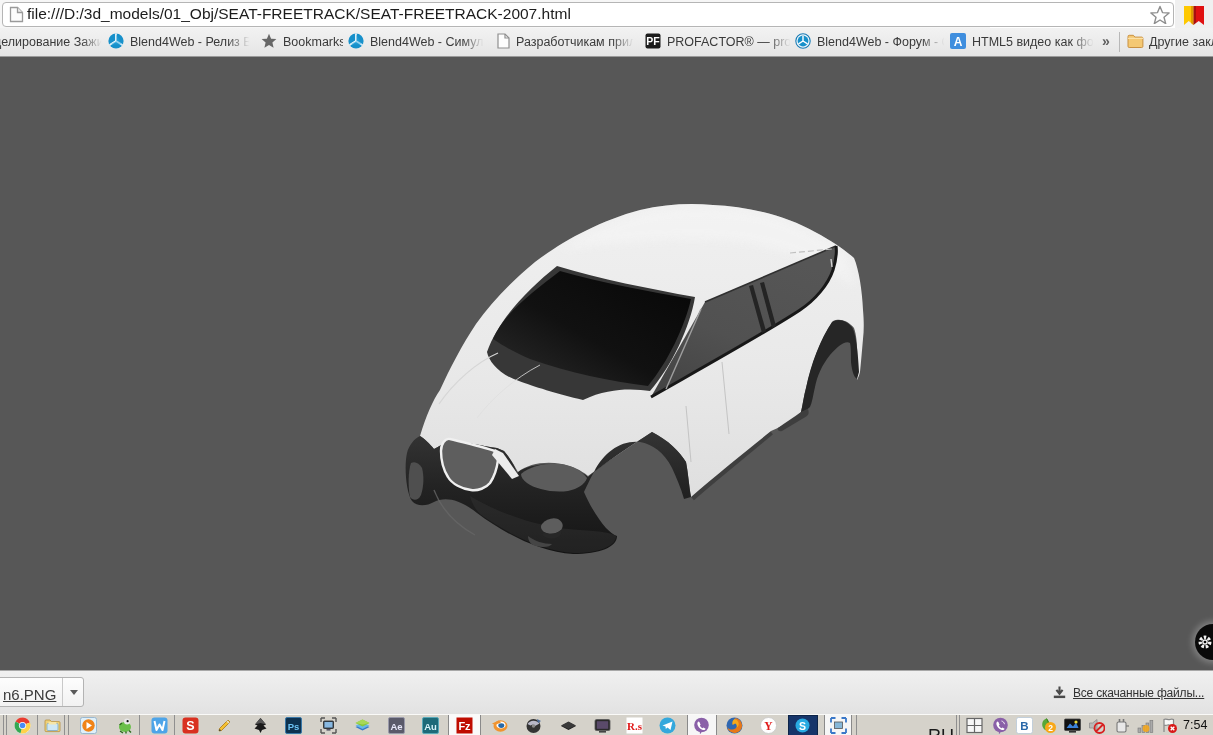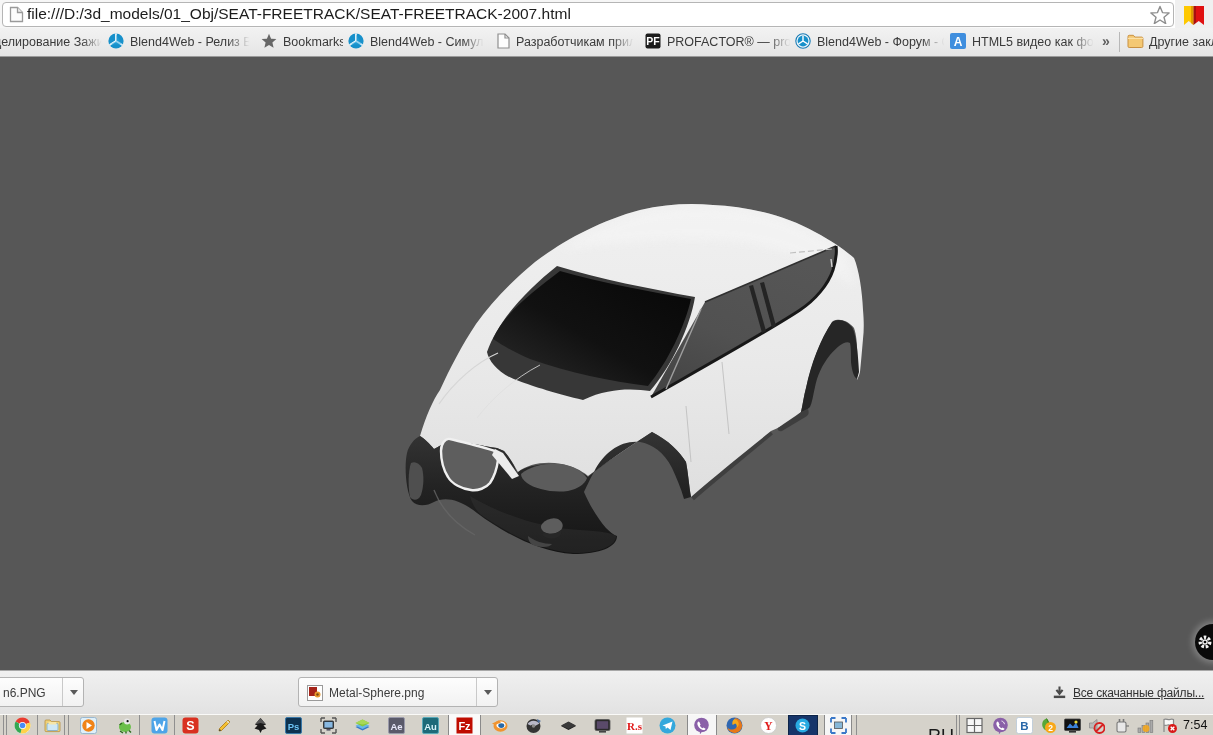--- a/index.html
+++ b/index.html
@@ -18,21 +18,21 @@
 .fade { -webkit-mask-image:linear-gradient(90deg,#000 80%,transparent 98%); mask-image:linear-gradient(90deg,#000 80%,transparent 98%); }
 .bmicon { position:absolute; top:5px; width:16px; height:16px; }
 
 
 #content { position:absolute; left:0; top:57px; width:1213px; height:613px; background:#575757; }
 #gearbtn { position:absolute; left:1195px; width:36px; height:36px; border-radius:50%; background:#0a0a0a; box-shadow:0 0 6px 3px rgba(255,255,255,0.25); }
 
 
 #dlbar { position:absolute; left:0; top:670px; width:1213px; height:44px; background:linear-gradient(#f0f0f0,#e2e2e2); border-top:1px solid #a8a8a8; }
 .dlbtn { position:absolute; top:6px; height:30px; background:linear-gradient(#fdfdfd,#f2f2f2); border:1px solid #b3b3b3; border-radius:3px; }
-.dltext { position:absolute; top:8px; font-size:12px; color:#3c3c3c; white-space:nowrap; }
+.dltext { position:absolute; top:8px; font-size:15px; color:#3c3c3c; white-space:nowrap;text-decoration:underline; }
 .dlarrow { position:absolute; top:0; width:22px; height:28px; border-left:1px solid #c9c9c9; }
 .dlarrow:after { content:""; position:absolute; left:7px; top:12px; border:4px solid transparent; border-top:5px solid #5a5a5a; }
 .dlico { position:absolute; top:7px; width:16px; height:16px; }
 
 
 #taskbar { position:absolute; left:0; top:714px; width:1213px; height:21px; background:#d5d2ca; border-top:1px solid #fafaf8; }
 .tbi { position:absolute; top:2px; width:17px; height:17px; }
 .tbsep { position:absolute; top:0; width:1px; height:21px; background:#8f8f8f; }
 </style>
 </head>
@@ -291,30 +291,20 @@
       <circle cx="10" cy="10" r="6" fill="none" stroke="#f2f2f2" stroke-width="4.2" stroke-dasharray="3.1 2.1"></circle>
       <circle cx="10" cy="10" r="2.6" fill="none" stroke="#f2f2f2" stroke-width="1.8"></circle>
     </svg>
   </div>
 
   <div id="dlbar">
     <div class="dlbtn" style="left:-60px;width:144px">
       <div class="dltext" style="left:62px">n6.PNG</div>
       <div class="dlarrow" style="left:121px"></div>
     </div>
-    <div class="dlbtn" style="left:298px;width:200px">
-      <svg class="dlico" style="left:8px;position:absolute" width="16" height="16" viewBox="0 0 16 16">
-          <rect x="0.5" y="0.5" width="15" height="15" fill="#fff" stroke="#9a9a9a"></rect>
-          <rect x="2" y="2" width="8" height="9" fill="#a5241a"></rect>
-          <circle cx="10.5" cy="9.5" r="3" fill="#e89a2f"></circle>
-          <circle cx="10.5" cy="9.5" r="1.2" fill="#7a4a10"></circle>
-        </svg>
-      <div class="dltext" style="left:30px">Metal-Sphere.png</div>
-      <div class="dlarrow" style="left:177px"></div>
-    </div>
     <svg style="position:absolute;left:1052px;top:15px" width="15" height="14" viewBox="0 0 16 16">
         <path d="M8 0.5 v6.5 M4.5 4.5 L8 9 L11.5 4.5" stroke="#4a4a4a" stroke-width="2.4" fill="none"></path>
         <rect x="1.5" y="11" width="13" height="2.8" fill="#4a4a4a"></rect>
       </svg>
     <div style="position:absolute;left:1073px;top:15px;font-size:12px;letter-spacing:-0.2px;color:#333;text-decoration:underline;white-space:nowrap">Все скачанные файлы...</div>
   </div>
 
   <div id="taskbar">
     <div class="tbsep" style="left:3px"></div>
     <div class="tbsep" style="left:6px"></div>

